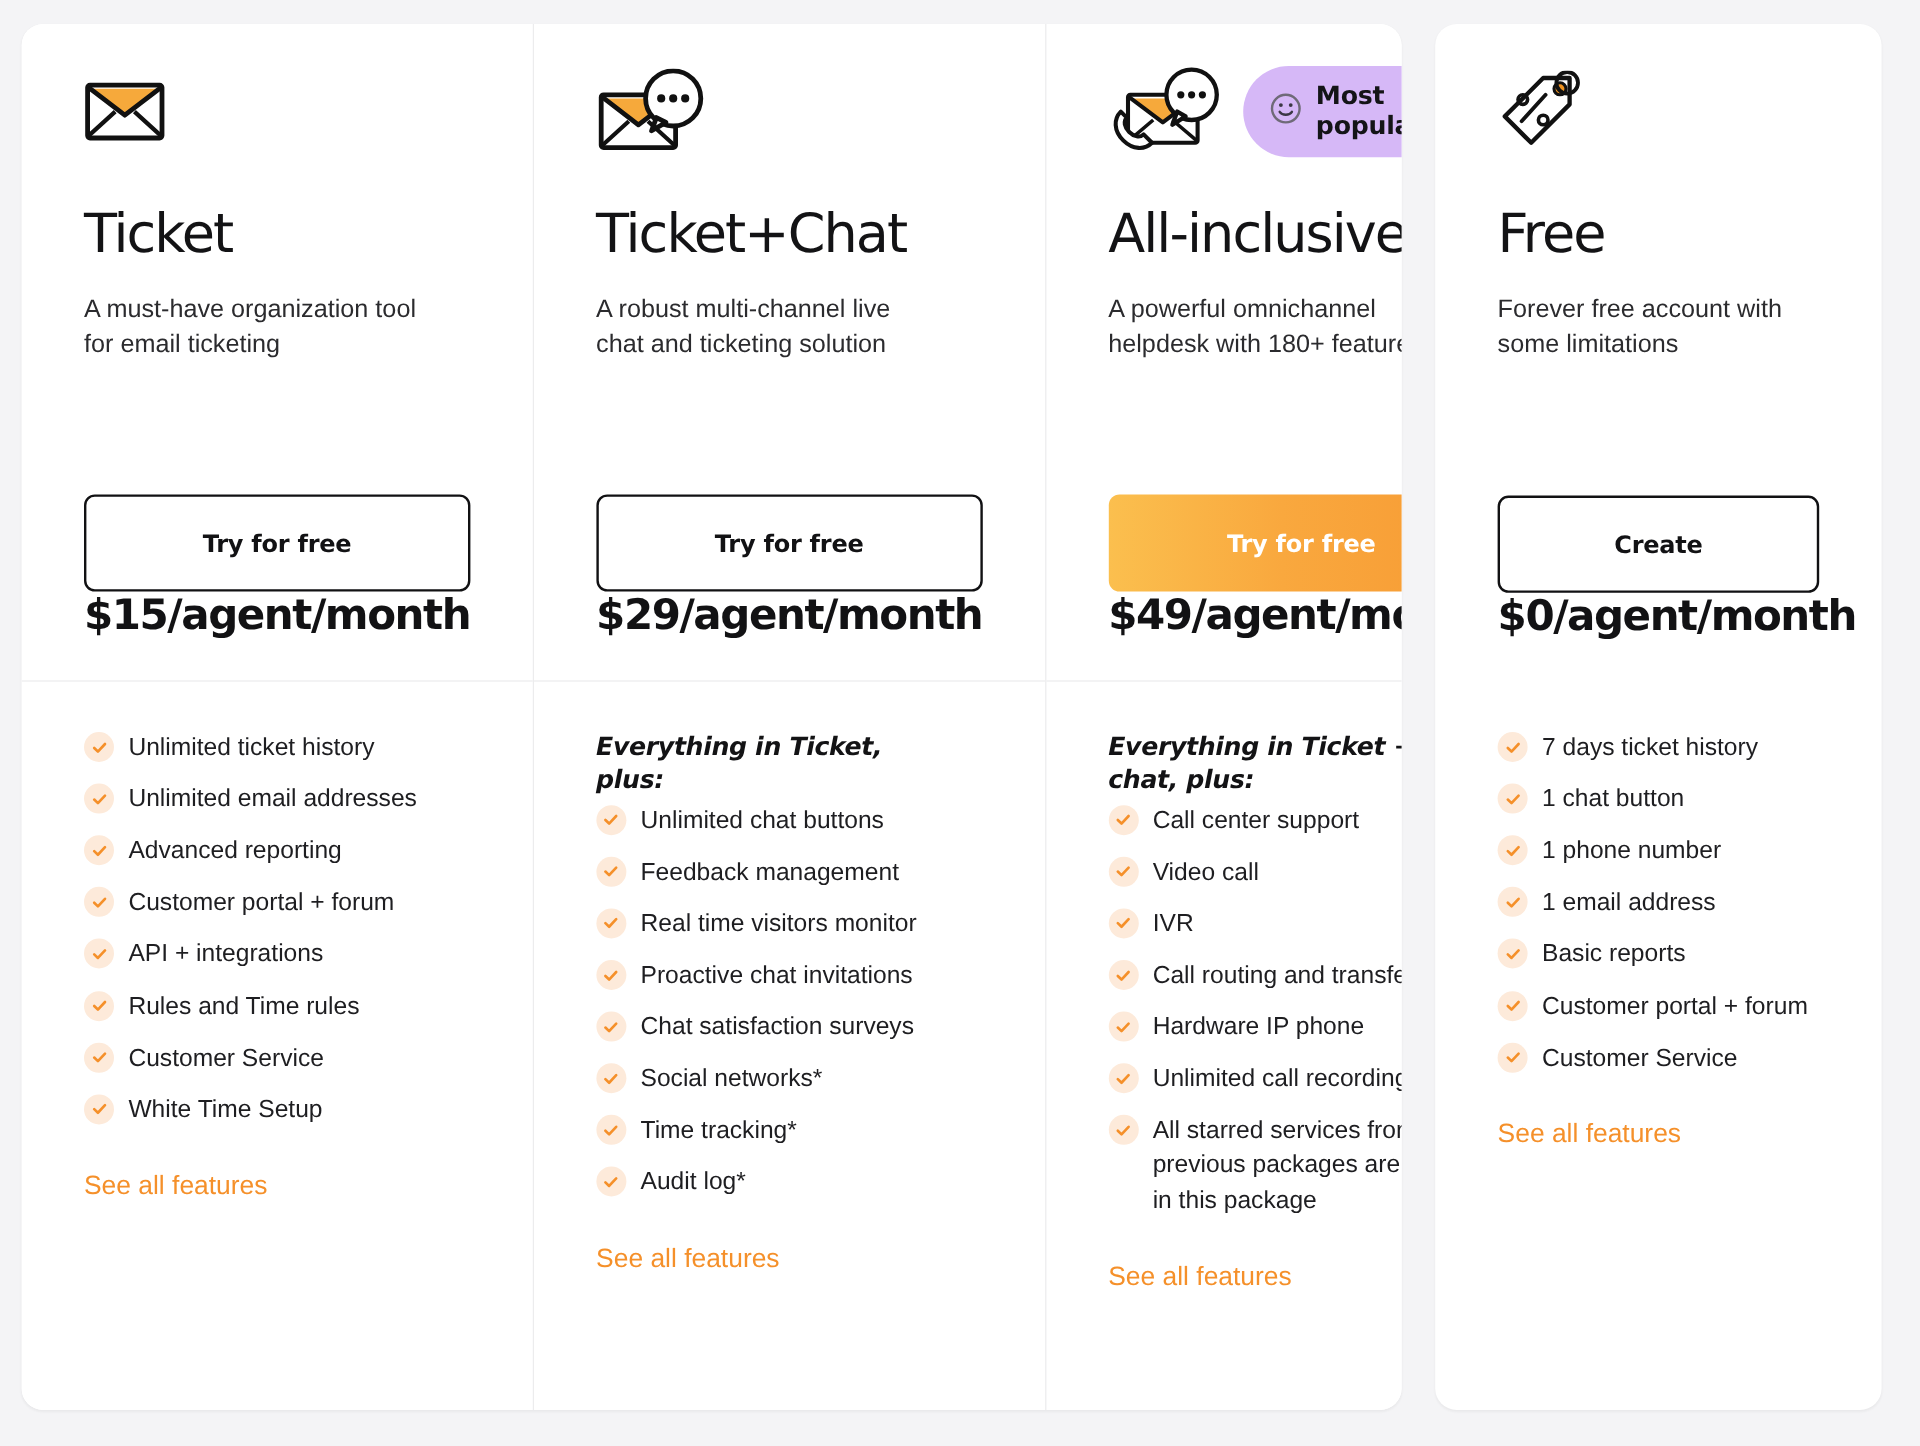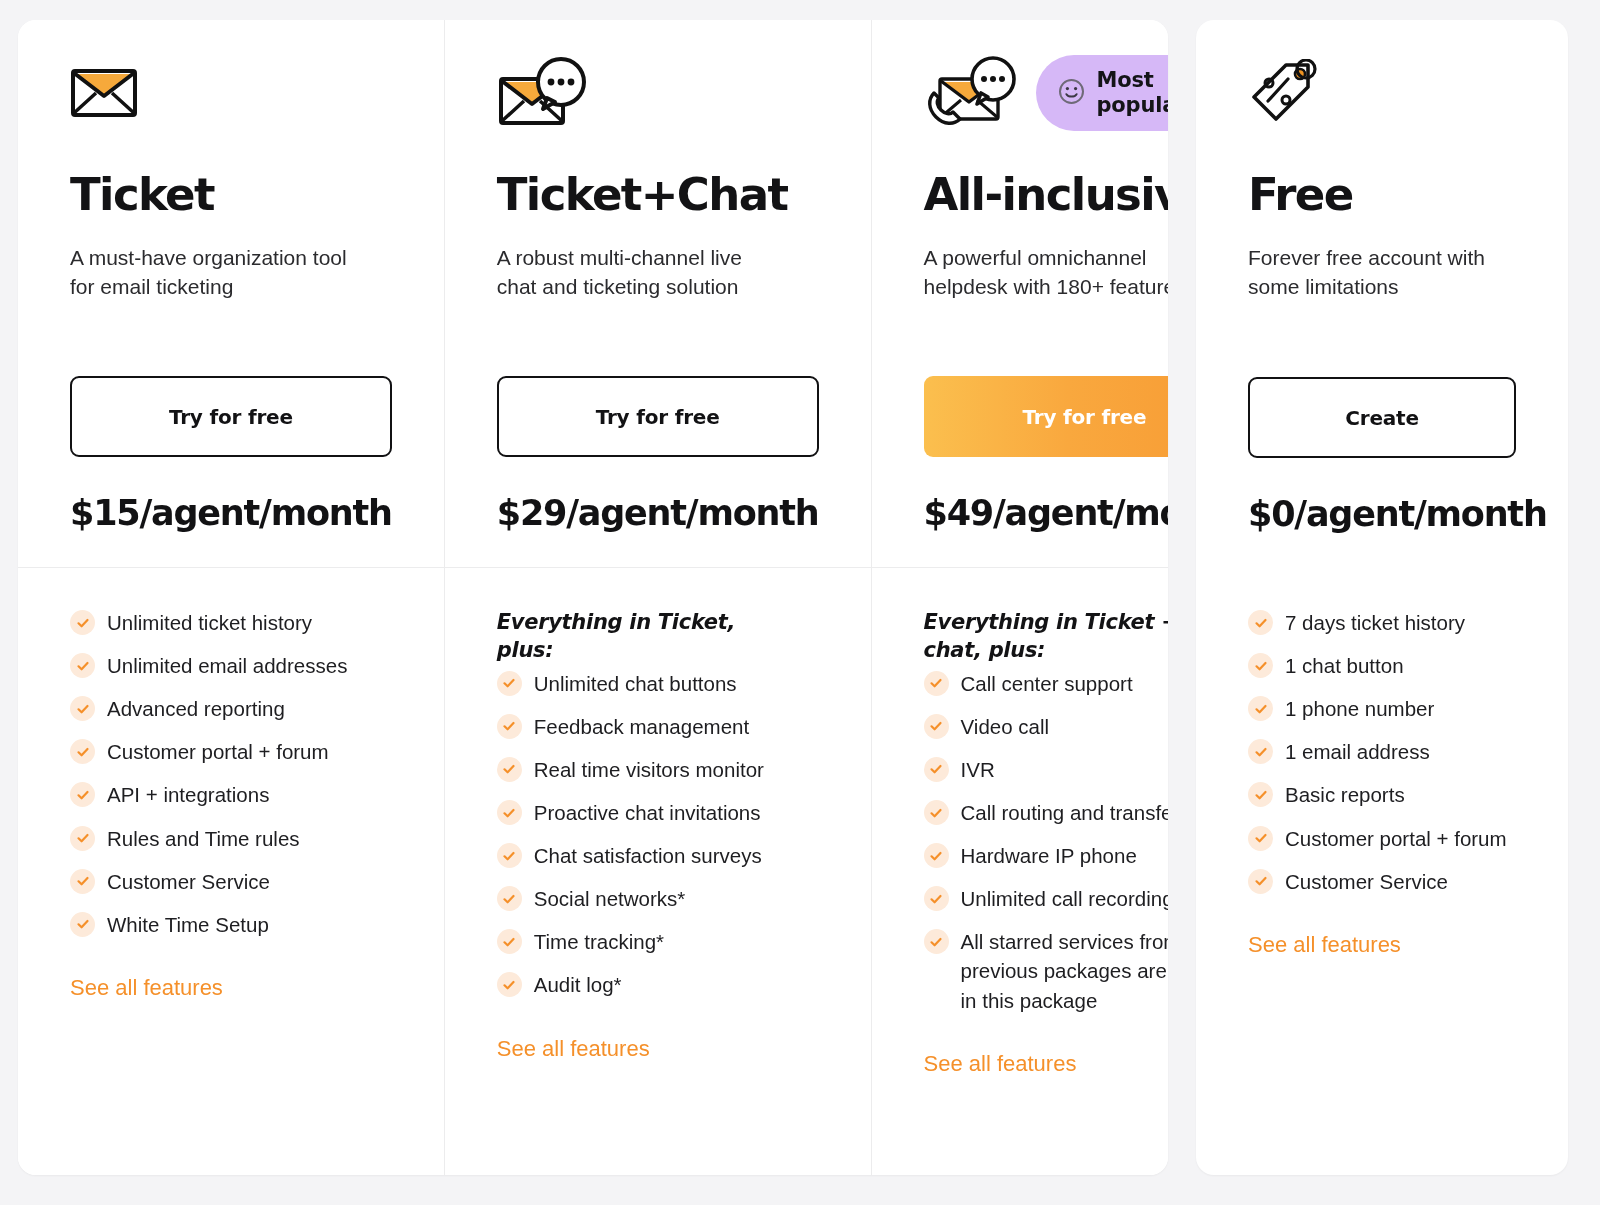--- a/index.html
+++ b/index.html
@@ -85,21 +85,21 @@
     font-weight: bold;
     font-size: 21px;
     line-height: 1.18;
     color: #141417;
     max-width: 110px;
     letter-spacing: -.2px;
   }
 
   .plan-title {
     font-family: "DejaVu Sans", sans-serif;
-    font-weight: bold;
+    font-weight: normal;
     font-size: 45px;
     letter-spacing: -1.6px;
     color: #131315;
     margin-top: 36px;
     line-height: 1;
   }
 
   .plan-desc {
     font-size: 21px;
     line-height: 1.38;
@@ -134,21 +134,20 @@
     color: #ffffff;
     background: linear-gradient(90deg, #fbbf4e 0%, #f9a83e 45%, #f79a33 100%);
   }
 
   .price {
     font-family: "DejaVu Sans", sans-serif;
     font-weight: bold;
     font-size: 35px;
     letter-spacing: -1.2px;
     color: #121214;
-    margin-top: 36px;
     margin-bottom: 34px;
   }
 
   .card-body {
     padding: 40px 52px 30px 52px;
     flex: 1 1 auto;
     display: flex;
     flex-direction: column;
   }
 

